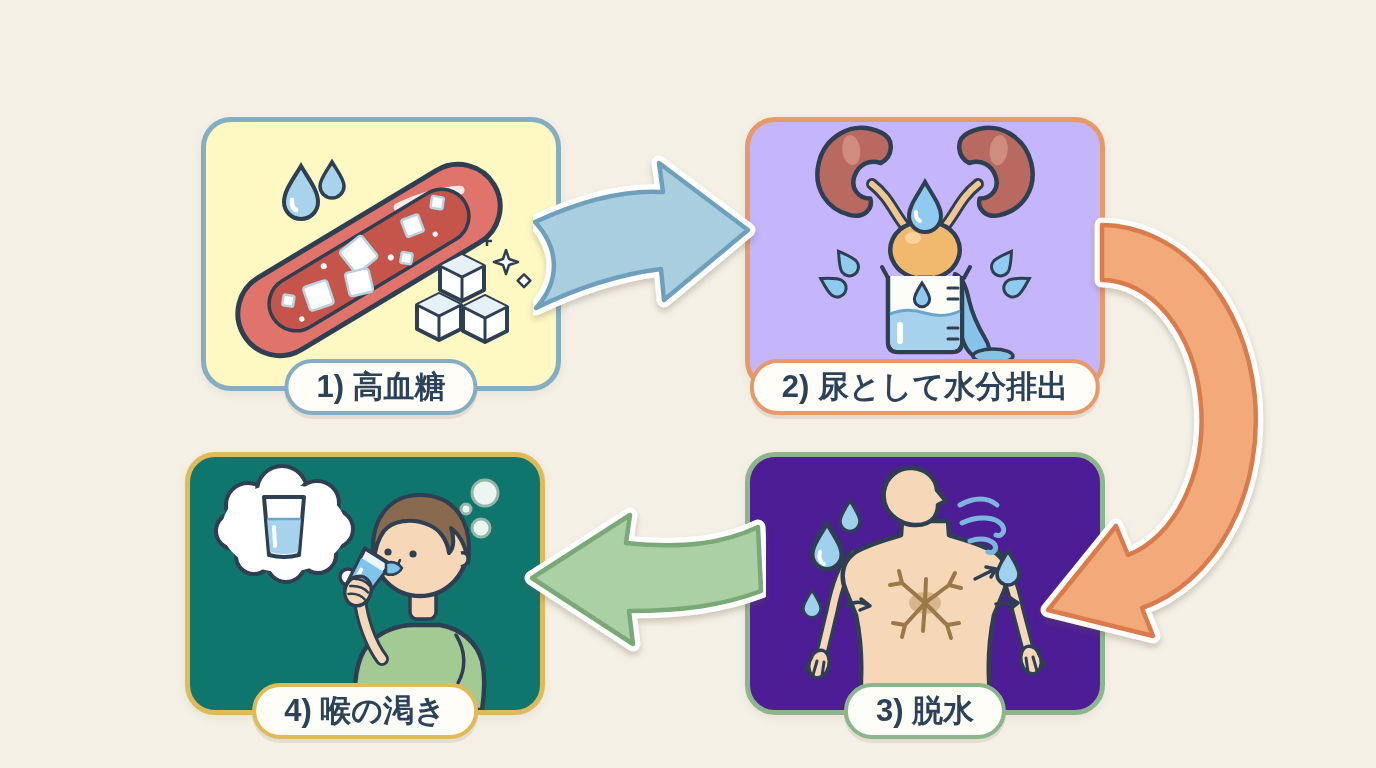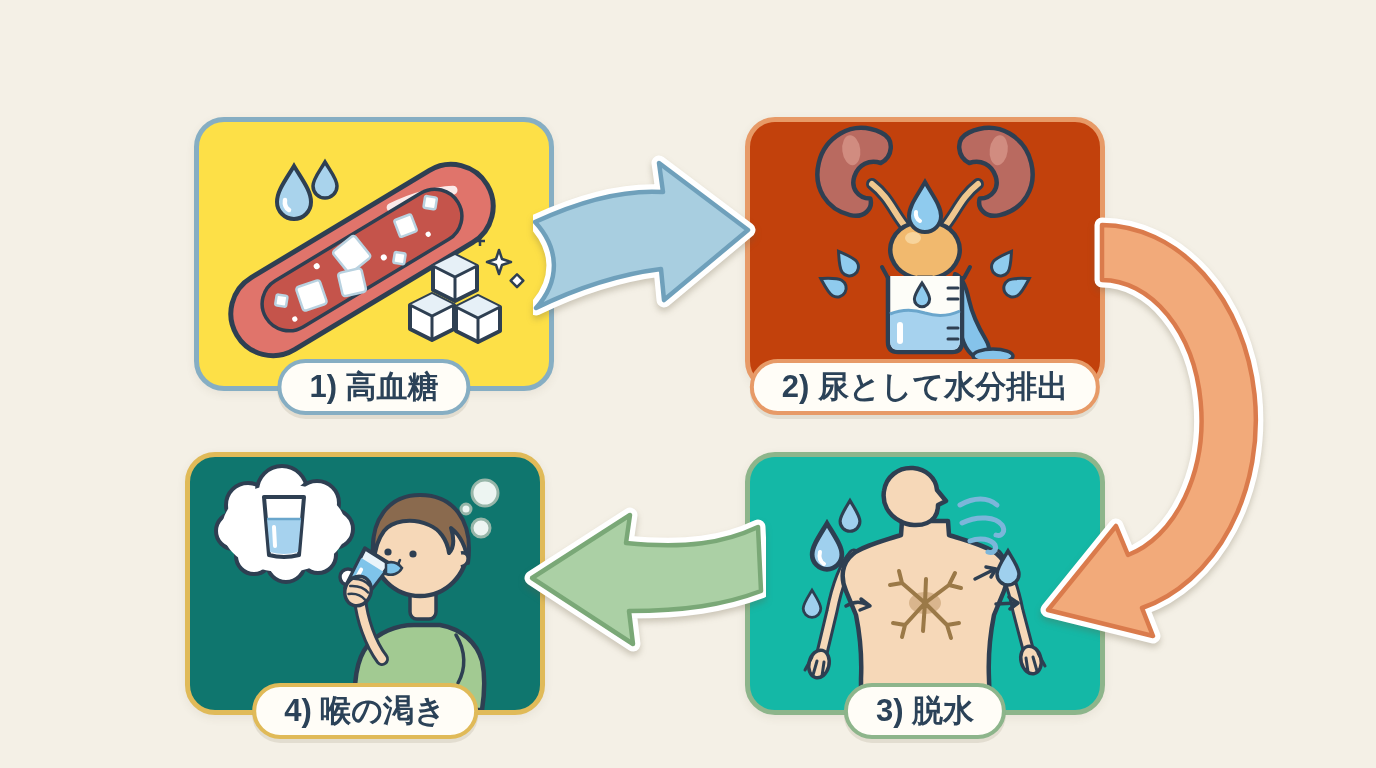--- a/index.html
+++ b/index.html
@@ -8,23 +8,23 @@
     background:#f4f0e6; font-family:"Liberation Sans", sans-serif;
   }
   .title{
     position:absolute; top:22px; left:0; width:100%; text-align:center;
     font-size:46px; font-weight:bold; color:#2d4156; letter-spacing:3px;
   }
   .panel{
     position:absolute; box-sizing:border-box; border-radius:30px; border:5px solid;
     box-shadow:0 3px 10px rgba(90,80,55,.08);
   }
-  #panel1{left:194px; top:117px; width:360px; height:274px; background:#fde047; border-color:#86aec3;padding-left:18px;}
-  #panel2{left:745px; top:117px; width:360px; height:274px; background:#c2410c; border-color:#e79a67;}
-  #panel3{left:745px; top:452px; width:360px; height:263px; background:#14b8a6; border-color:#8db58b;}
+  #panel1{left:201px; top:117px; width:360px; height:274px; background:#fef9c3; border-color:#86aec3;padding-left:18px;}
+  #panel2{left:745px; top:117px; width:360px; height:274px; background:#c4b5fd; border-color:#e79a67;}
+  #panel3{left:745px; top:452px; width:360px; height:263px; background:#4c1d95; border-color:#8db58b;}
   #panel4{left:185px; top:452px; width:360px; height:263px; background:#0f766e; border-color:#e0ba58;}
   .panel svg.illu{position:absolute; left:0; top:0;}
   .pill{
     position:absolute; left:50%; bottom:-29px; transform:translateX(-50%);
     background:#fffdf7; border:4px solid; border-radius:29px;
     height:56px; box-sizing:border-box; display:flex; align-items:center;
     padding:0 28px; font-size:31px; font-weight:bold; color:#2b4258;
     white-space:nowrap; box-shadow:0 4px 0 rgba(120,105,80,.14); z-index:6;
   }
   #panel1 .pill{border-color:#86aec3;}

